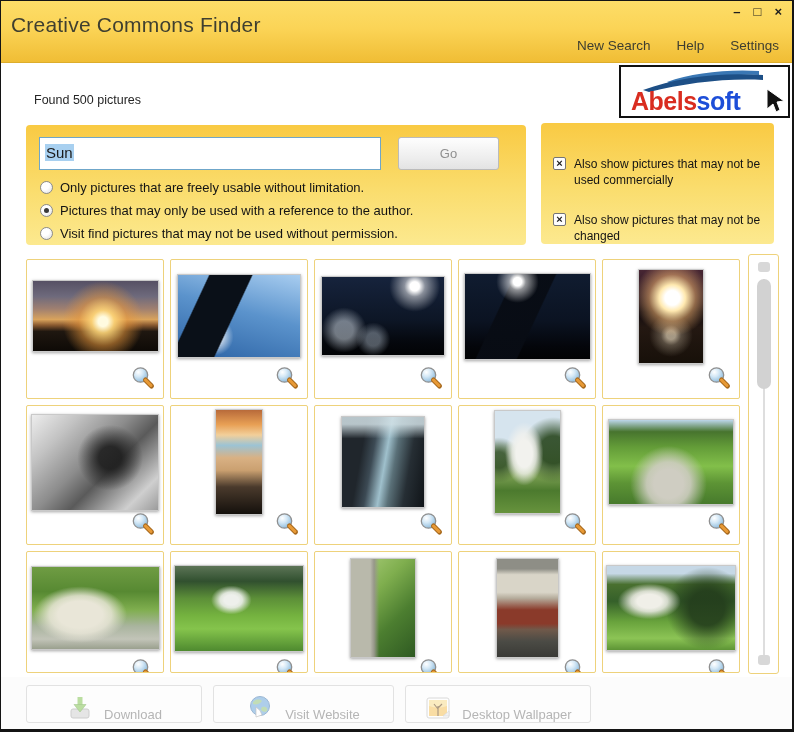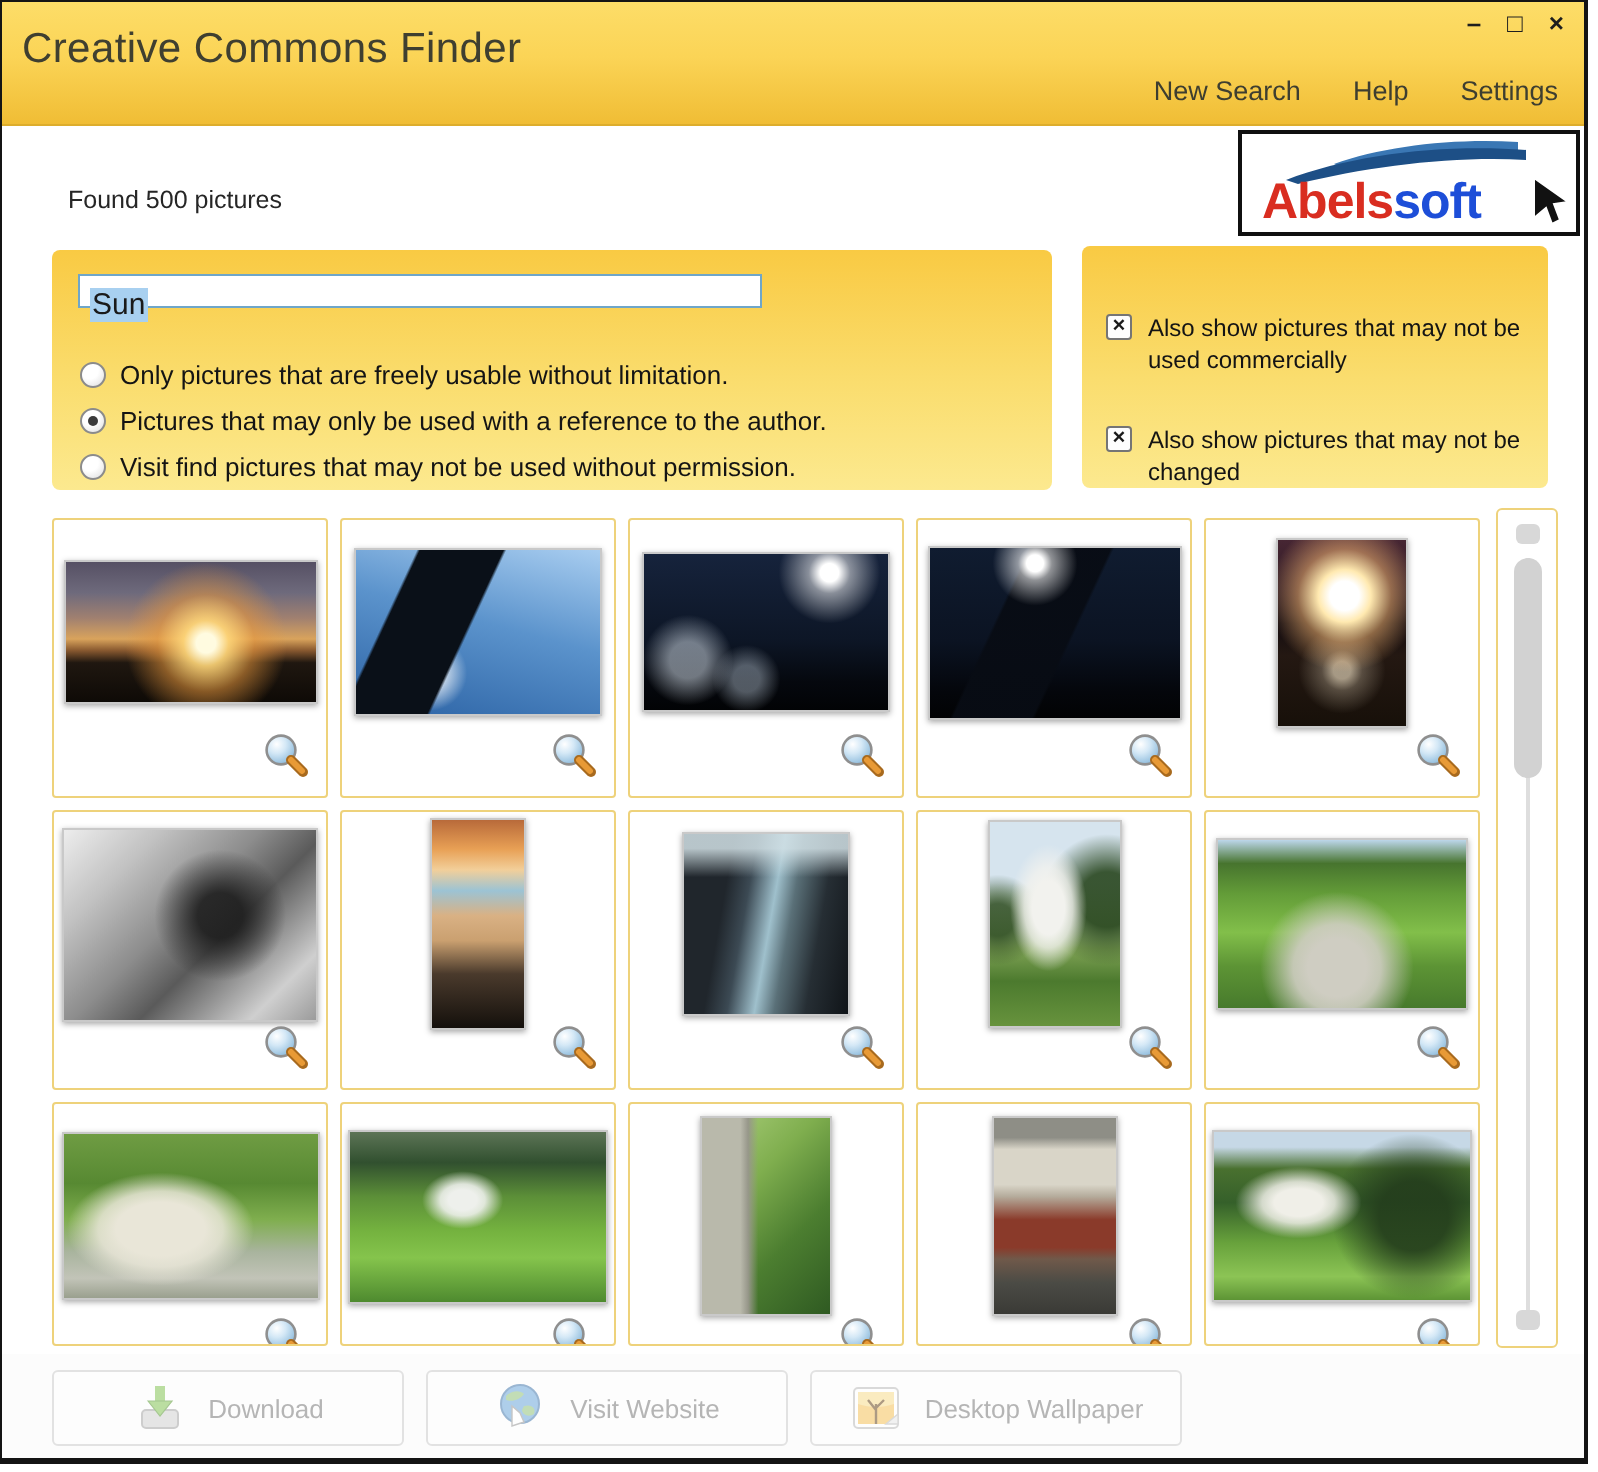--- a/index.html
+++ b/index.html
@@ -31,21 +31,21 @@
     letter-spacing:-0.5px; line-height:26px; }
   .logo-red { color:#d92d20; } .logo-black { color:#1d4ed8; }
   .logo-arrow { position:absolute; right:2px; bottom:1px; }
 
   
   .panel { position:absolute; border-radius:4px;
     background:linear-gradient(180deg,#f9ca43 0%,#fadd6e 55%,#fce98f 100%); }
   .panel-search { left:25px; top:124px; width:500px; height:120px; }
   .panel-filters { left:540px; top:122px; width:233px; height:121px; }
 
-  .search-input { position:absolute; left:13px; top:12px; width:342px; height:17px;
+  .search-input { position:absolute; left:13px; top:12px; width:342px; height:33px;
     background:#fff; border:1px solid #6fa6c9; font-size:15px; color:#1a1a1a;
     padding:6px 5px; cursor:text; }
   .sel { background:#a8d0f0; padding:0 1px; }
   .go-btn { position:absolute; left:372px; top:12px; width:101px; height:33px;
     background:linear-gradient(180deg,#fefefe,#ececec 70%,#e3e3e3);
     border:1px solid #bbbbbb; border-radius:3px; font-size:13px; color:#8f8f8f;
     font-family:"Liberation Sans",sans-serif; cursor:pointer; }
 
   .radio-row { position:absolute; left:14px; display:flex; align-items:center; gap:7px;
     font-size:13px; color:#141414; cursor:pointer; }
@@ -94,21 +94,21 @@
     background:#fff; border:1px solid #eed27b; border-radius:3px; }
   .sb-btn { position:absolute; left:9px; width:12px; height:10px; background:#d8d8d8; border-radius:3px; cursor:pointer; }
   .sb-top { top:7px; } .sb-bottom { top:400px; }
   .sb-track { position:absolute; left:14px; top:24px; width:2px; height:378px; background:#dedede; }
   .sb-thumb { position:absolute; left:8px; top:24px; width:14px; height:110px;
     background:#d2d2d2; border-radius:7px; cursor:grab; }
 
   
   .footer { position:absolute; left:0; top:676px; width:791px; height:52px; background:#fcfcfc; }
   .fbtn { position:absolute; top:8px; height:38px; background:#fdfdfd; border:1px solid #e2e2e2;
-    border-radius:3px; display:flex; align-items:center; justify-content:center; gap:10px;
+    border-radius:3px; display:flex; align-items:flex-end; justify-content:center; gap:10px;
     font-family:"Liberation Sans",sans-serif; font-size:13px; color:#b5b5b5; cursor:default; }
   .fic { opacity:.55; display:flex; }
 </style>
 </head>
 <body>
 
 <svg width="0" height="0" style="position:absolute">
   <defs>
     <radialGradient id="lensG" cx="35%" cy="30%" r="80%">
       <stop offset="0%" stop-color="#ffffff"></stop>
@@ -146,20 +146,21 @@
     </div>
     <svg class="logo-arrow" width="22" height="28" viewBox="0 0 22 28">
       <path d="M3 2 L3 22 L9 17 L12 25 L16 23 L13 15 L20 14 Z" fill="#111" stroke="#fff" stroke-width="1"></path>
     </svg>
   </div>
 
   <div class="panel panel-search">
     <div class="search-input">
       <span class="sel">Sun</span>
     </div>
+    <button class="go-btn">Go</button>
 
     <div class="radio-row" style="top:55px">
       <span class="radio-dot"></span>
       <span>Only pictures that are freely usable without limitation.</span>
     </div>
     <div class="radio-row checked" style="top:78px">
       <span class="radio-dot"></span>
       <span>Pictures that may only be used with a reference to the author.</span>
     </div>
     <div class="radio-row" style="top:101px">

